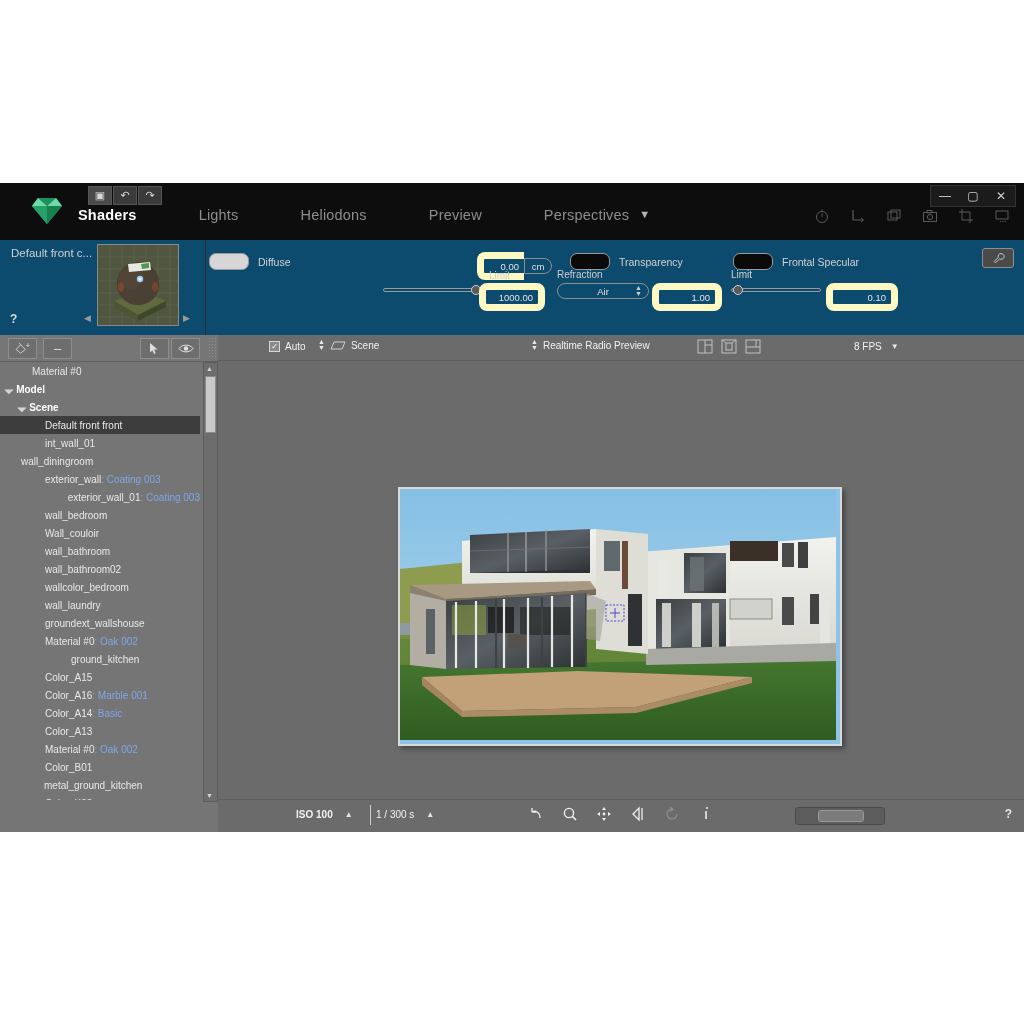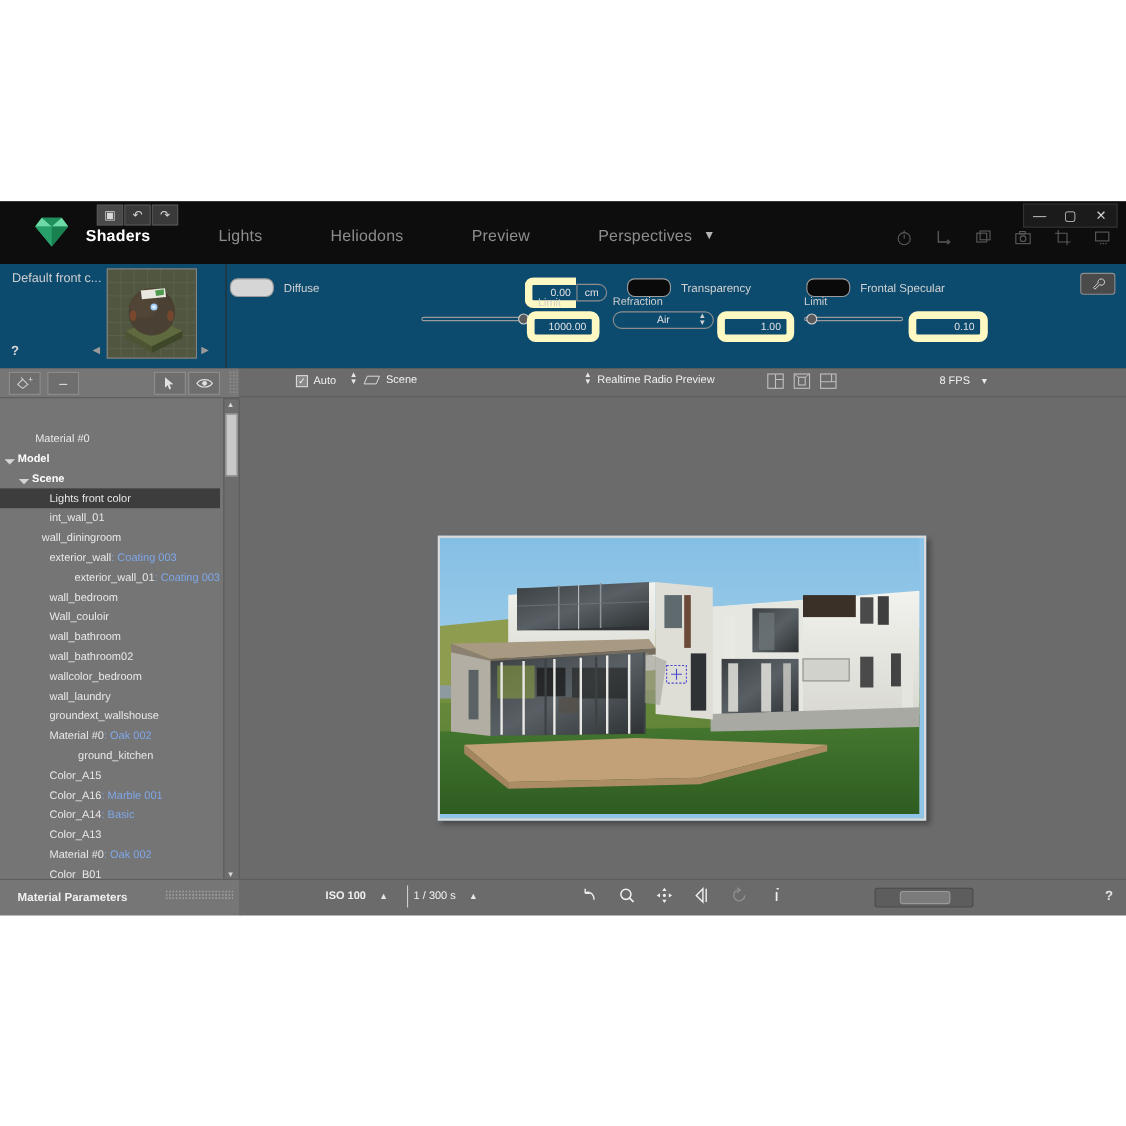--- a/index.html
+++ b/index.html
@@ -52,21 +52,21 @@
           border-radius:3px;background:#4a4a4a;display:flex;align-items:center;justify-content:center;}
 
   
   .sidebar{position:absolute;left:0;top:152px;width:218px;height:497px;background:#757575;}
   .sbtools{position:absolute;left:0;top:0;width:218px;height:26px;background:#767676;
            border-bottom:1px solid #5e5e5e;}
   .tbtn{position:absolute;top:3px;width:27px;height:19px;background:#6e6e6e;border:1px solid #8e8e8e;
         display:flex;align-items:center;justify-content:center;}
   .grip{position:absolute;right:2px;top:2px;width:8px;height:22px;
         background-image:radial-gradient(#8f8f8f 0.8px, transparent 0.9px);background-size:3px 3px;}
-  .tree{position:absolute;left:0;top:27px;width:200px;height:438px;overflow:hidden;margin-top:28px;}
+  .tree{position:absolute;left:0;top:27px;width:200px;height:438px;overflow:hidden;}
   .trow{height:18px;display:flex;align-items:center;font-size:10px;color:#e8e8e8;padding-left:4px;white-space:nowrap;}
   .trow.sel{background:#3d3d3d;}
   .trow.bold{font-weight:bold;color:#ffffff;}
   .tri{font-size:8px;color:#d5d5d5;margin-right:4px;display:inline-block;transform:rotate(45deg);}
   .lnk{color:#7fa7e8;}
   .scrollbar{position:absolute;left:203px;top:27px;width:13px;height:438px;background:#6d6d6d;border:1px solid #5d5d5d;}
   .sbup,.sbdn{position:absolute;left:0;width:11px;height:11px;display:flex;align-items:center;justify-content:center;
               color:#d6d6d6;font-size:7px;}
   .sbup{top:0;} .sbdn{bottom:0;}
   .sbthumb{position:absolute;left:1px;top:13px;width:9px;height:55px;background:#c9c9c9;border:1px solid #8a8a8a;}
@@ -291,26 +291,26 @@
         </div>
         <div class="trow bold" style="padding-left: 6px;">
           <span class="tri">◢</span>
           <span>Model</span>
         </div>
         <div class="trow bold" style="padding-left: 19px;">
           <span class="tri">◢</span>
           <span>Scene</span>
         </div>
         <div class="trow sel" style="padding-left: 45px;">
-          <span>Lights front color</span>
+          <span>Default front front</span>
         </div>
         <div class="trow" style="padding-left: 45px;">
           <span>int_wall_01</span>
         </div>
-        <div class="trow" style="padding-left: 38px;">
+        <div class="trow" style="padding-left: 21px;">
           <span>wall_diningroom</span>
         </div>
         <div class="trow" style="padding-left: 45px;">
           <span>exterior_wall</span>
           <span class="lnk"> : Coating 003</span>
         </div>
         <div class="trow" style="padding-left: 45px; justify-content: flex-end;">
           <span>exterior_wall_01</span>
           <span class="lnk"> : Coating 003</span>
         </div>
@@ -370,24 +370,20 @@
           <span>Color_K03</span>
         </div>
       </div>
 
     <div class="scrollbar">
       <div class="sbup">▲</div>
       <div class="sbthumb"></div>
       <div class="sbdn">▼</div>
     </div>
 
-    <div class="sbfoot">
-      <div class="sbfoot-label">Material Parameters</div>
-      <div class="dots"></div>
-    </div>
   </div>
   <div class="divider"></div>
 
   <div class="viewport">
 
     <div class="vptop">
       <div style="position:absolute;left:51px;top:6px;display:flex;align-items:center;gap:5px;">
         <span class="chk">
           <span>✓</span>
         </span>

